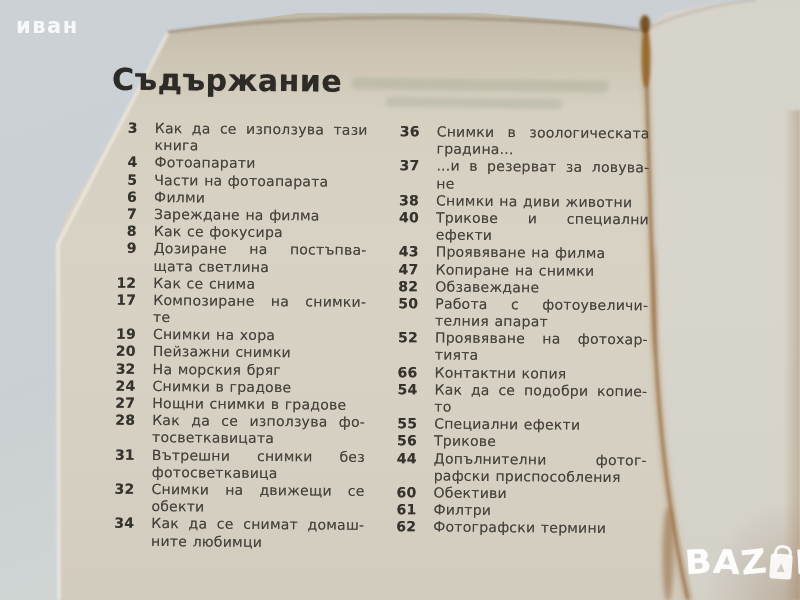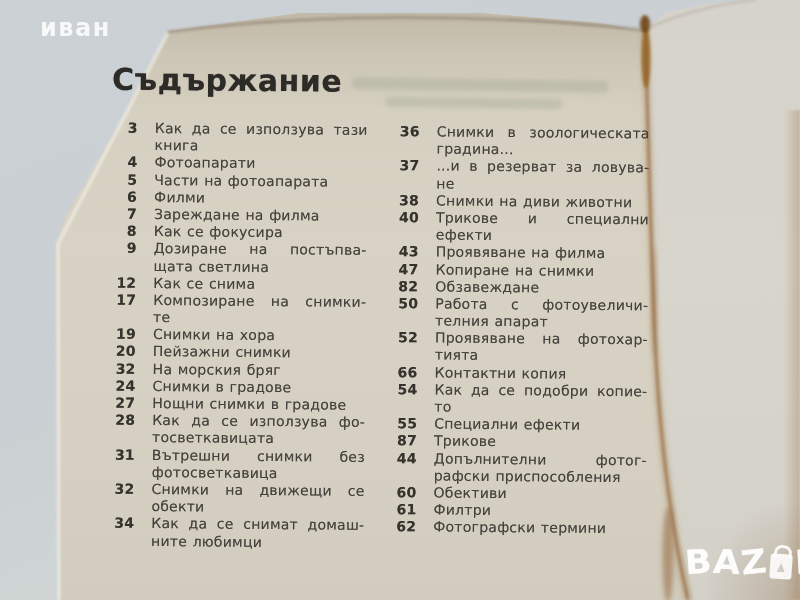--- a/index.html
+++ b/index.html
@@ -49,22 +49,22 @@
        text-shadow:0 0 .6px rgba(60,55,45,.5);}
   .col1{left:108px;top:120px;width:260px;}
   .col2{left:390px;top:121px;width:266px;}
   .entry{display:flex;align-items:flex-start;}
   .num{flex:none;width:30px;text-align:right;font-weight:bold;color:#35332e;}
   .lines{margin-left:17px;width:213px;}
   .line{height:17.2px;line-height:17.2px;white-space:nowrap;overflow:visible;}
   .line.j{white-space:normal;text-align:justify;text-align-last:justify;}
   
   .wm-ivan{
-    position:absolute;left:16px;top:14px;font-size:24px;font-weight:bold;
-    color:rgba(255,255,255,.85);letter-spacing:1.5px;margin-left:24px;
+    position:absolute;left:16px;top:14px;font-size:21px;font-weight:bold;
+    color:rgba(255,255,255,.85);letter-spacing:1.5px;
   }
   .bazar{position:absolute;left:685px;top:545px;display:flex;align-items:flex-end;gap:1px;
          color:rgba(255,255,255,.88);}
   .bl{font-size:35px;font-weight:bold;line-height:1;display:inline-block;
       transform:scaleY(.95) skewX(-2deg);text-shadow:0 0 1px rgba(255,255,255,.55);}
   .l0{transform:rotate(-4deg) scaleY(.95);}
   .l1{transform:rotate(3deg) scaleY(.95);}
   .l2{transform:rotate(-6deg) scaleY(.95);}
   .l4{transform:rotate(-3deg) scaleY(.95);}
   .bag{position:relative;display:inline-block;width:22px;height:25px;margin:0 2px 1px 3px;
@@ -302,21 +302,21 @@
             <div class="line">то</div>
           </div>
         </div>
         <div class="entry">
           <div class="num">55</div>
           <div class="lines">
             <div class="line">Специални ефекти</div>
           </div>
         </div>
         <div class="entry">
-          <div class="num">87</div>
+          <div class="num">56</div>
           <div class="lines">
             <div class="line">Трикове</div>
           </div>
         </div>
         <div class="entry">
           <div class="num">44</div>
           <div class="lines">
             <div class="line j">Допълнителни фотог-</div>
             <div class="line">рафски приспособления</div>
           </div>

